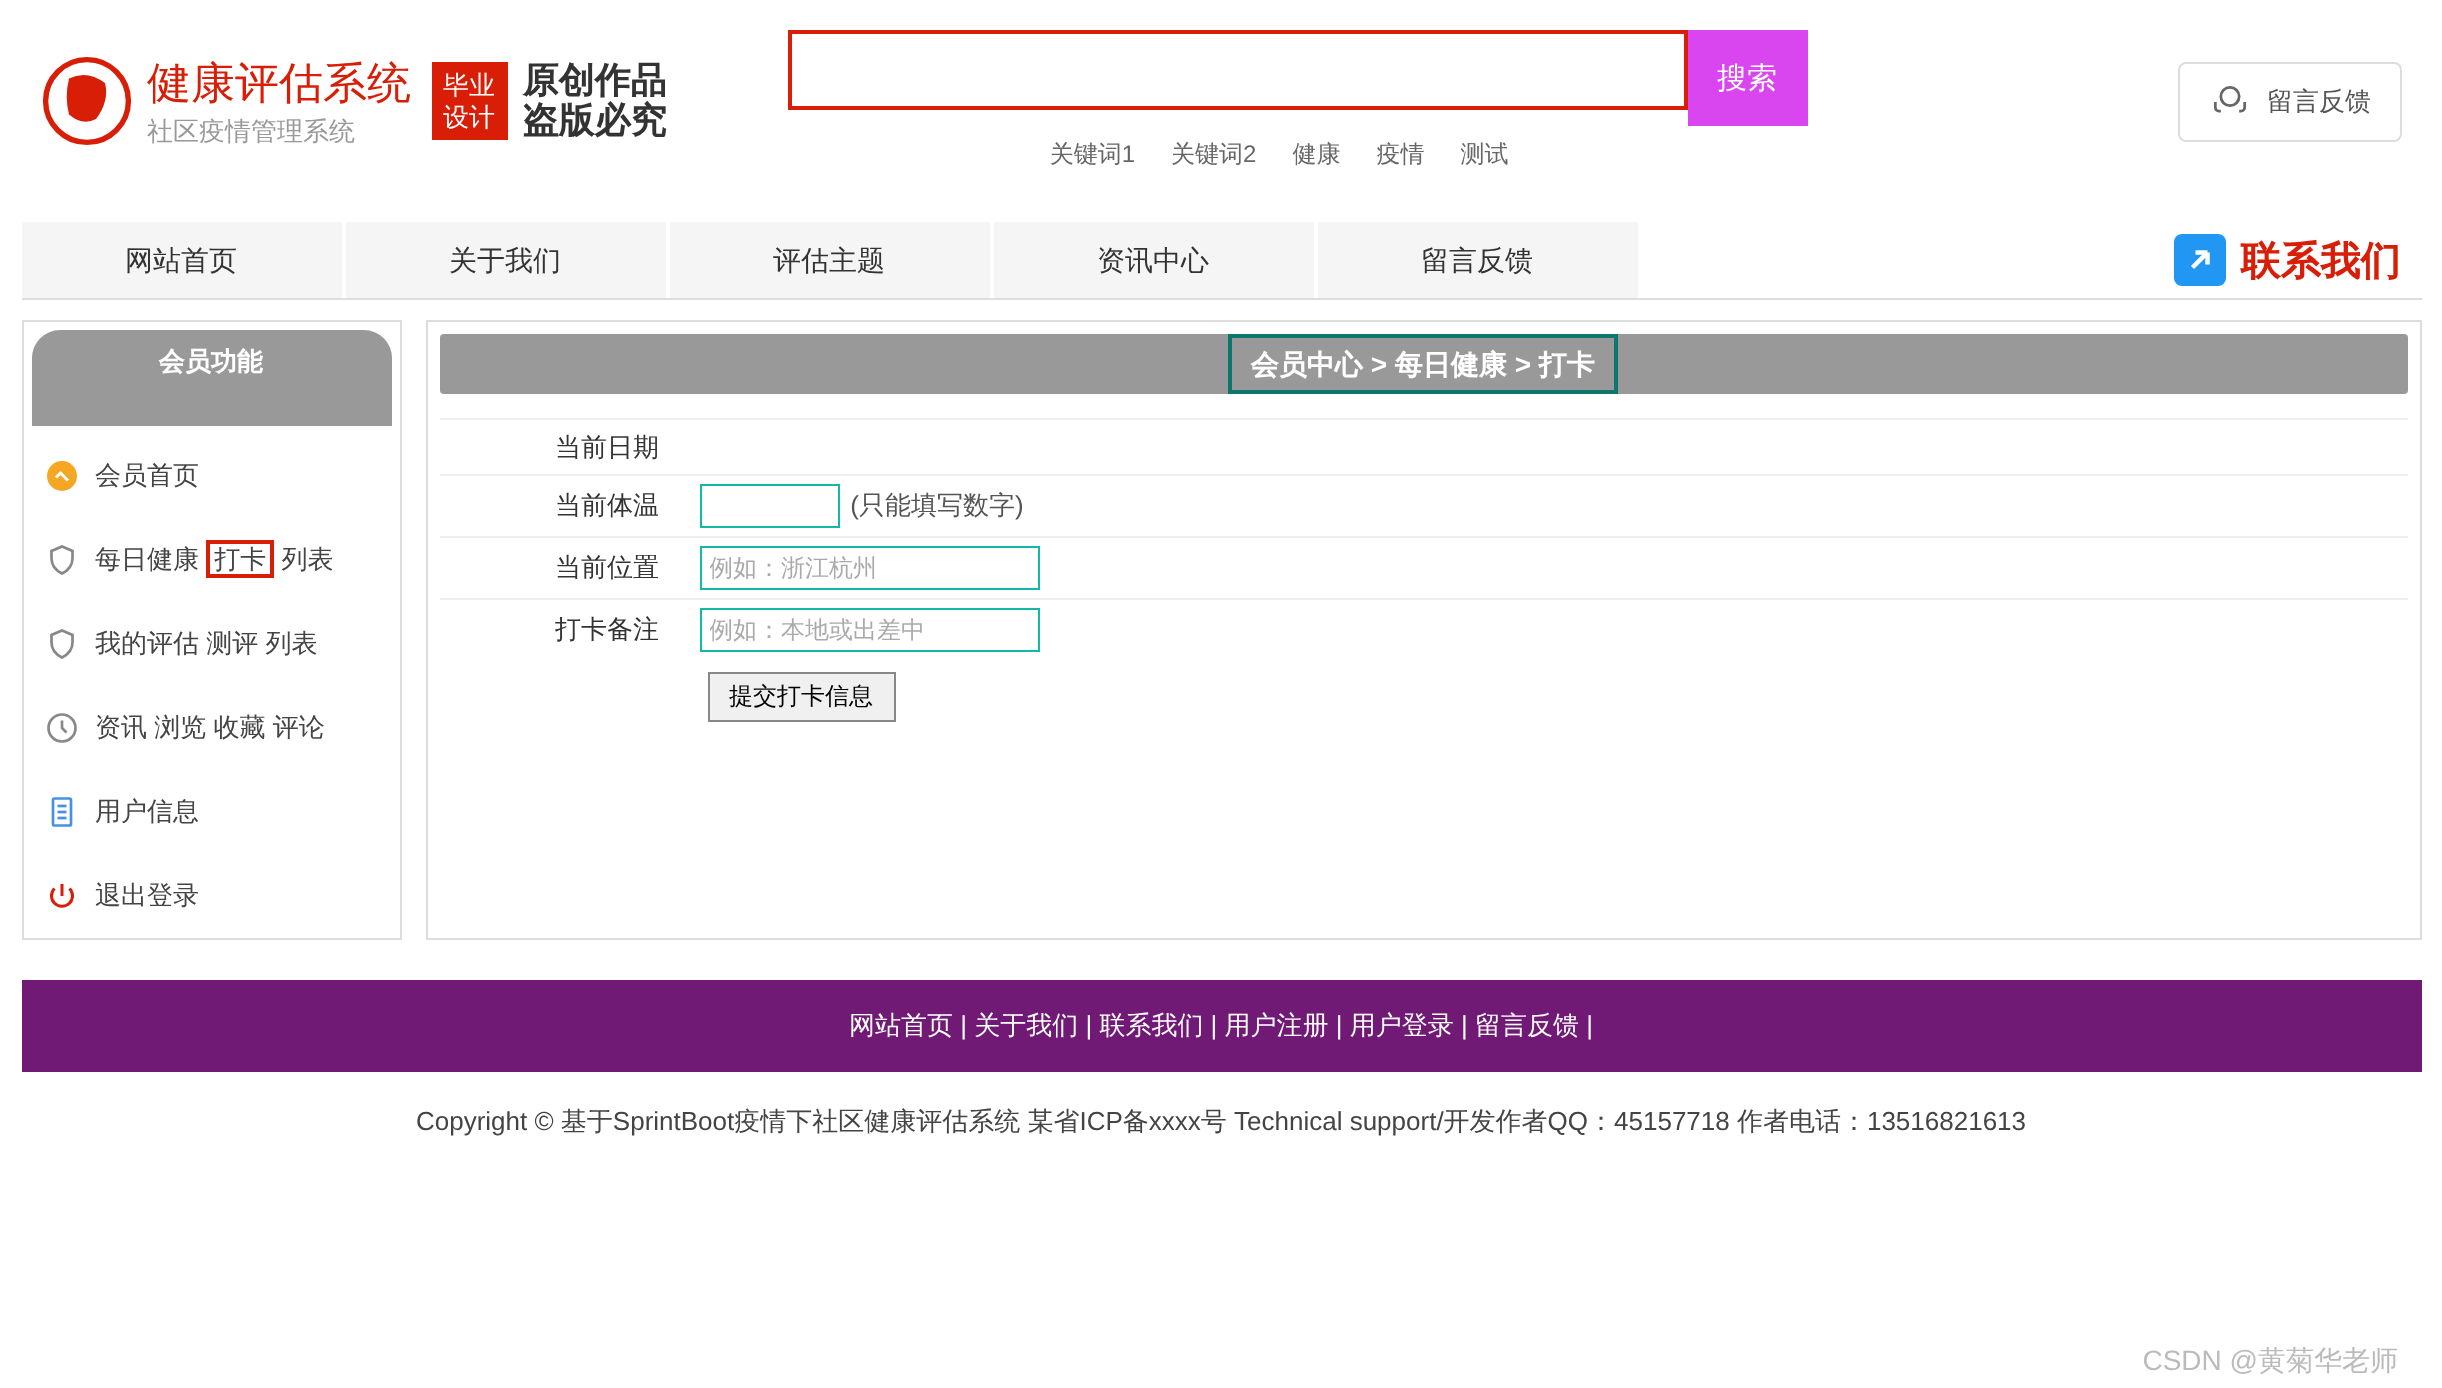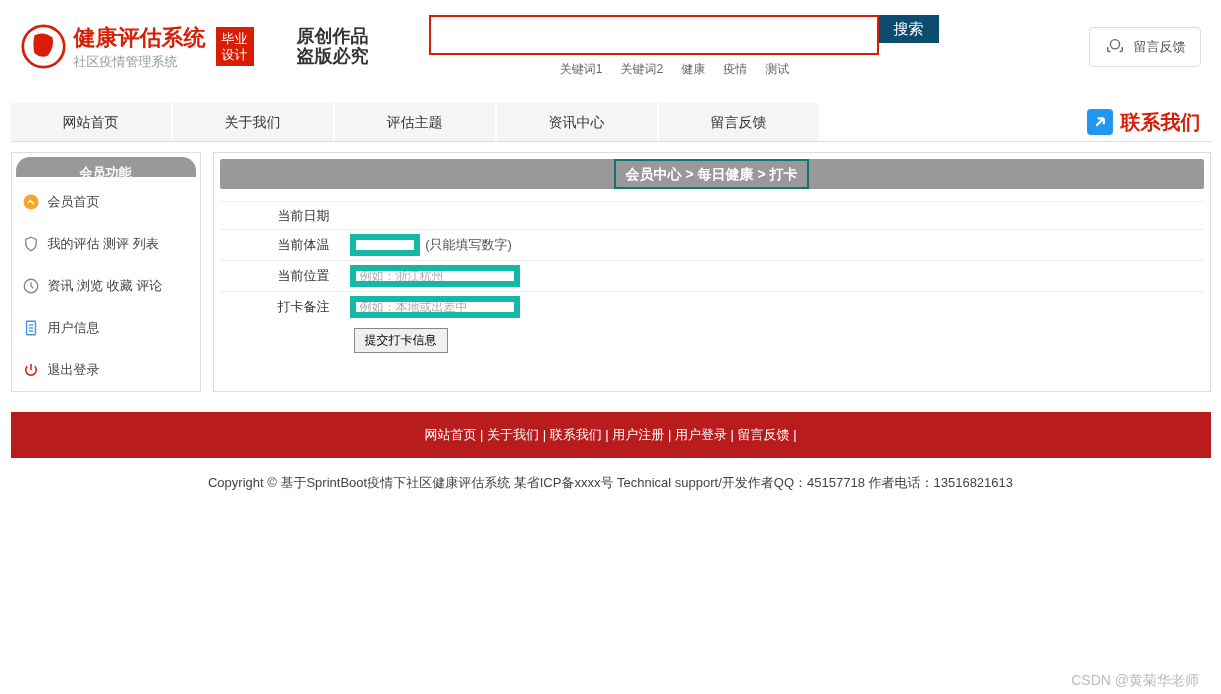--- a/index.html
+++ b/index.html
@@ -4,64 +4,64 @@
 <style>
 * { margin: 0; padding: 0; box-sizing: border-box; }
 body { font-family: "Microsoft YaHei", Arial, sans-serif; font-size: 13px; color: #333; background: #fff; }
 .container { width: 1200px; margin: 0 auto; }
 
 
 .header { display: flex; align-items: center; padding: 15px 10px 5px; }
 .logo-area { display: flex; align-items: center; }
 .logo-svg { width: 45px; height: 45px; margin-right: 8px; }
 .logo-text { margin-right: 10px; }
-.logo-title { font-size: 22px; font-weight: bold; color: #d81e06; }
+.logo-title { font-size: 22px; font-weight: normal; color: #d81e06; }
 .logo-sub { font-size: 13px; color: #999; }
 .logo-badge { background: #d81e06; color: #fff; padding: 4px 6px; font-size: 13px; line-height: 1.2; margin-right: 8px; }
-.logo-slogan { font-family: "STKaiti", cursive; font-size: 18px; font-weight: bold; line-height: 1.1; margin-left: 35px; }
+.logo-slogan { font-family: "STKaiti", cursive; font-size: 18px; font-weight: bold; line-height: 1.1; }
 .search-area { margin-left: 60px; }
 .search-box { display: flex; }
 .search-input { width: 450px; height: 40px; border: 2px solid #d81e06; padding: 0 8px; font-size: 14px; outline: none; }
-.search-btn { width: 60px; height: 28px; background: #0c4a6e; color: #fff; border: none; font-size: 15px; cursor: pointer; }
+.search-btn { width: 60px; height: 48px; background: #d946ef; color: #fff; border: none; font-size: 15px; cursor: pointer; }
 .keywords { margin-top: 6px; font-size: 12px; color: #666; text-align: center; }
 .keywords span { margin-right: 18px; cursor: pointer; }
 .feedback-btn { margin-left: auto; display: flex; align-items: center; border: 1px solid #ddd; border-radius: 4px; padding: 8px 14px; cursor: pointer; color: #555; }
 .feedback-icon { width: 22px; height: 22px; margin-right: 8px; }
 
 
 .nav { display: flex; align-items: center; margin-top: 20px; border-bottom: 1px solid #ddd; }
 .nav-item { width: 160px; height: 38px; line-height: 38px; text-align: center; background: #f5f5f5; margin-right: 2px; cursor: pointer; font-size: 14px; color: #333; }
 .contact-us { margin-left: auto; display: flex; align-items: center; color: #d81e06; font-size: 20px; font-weight: bold; padding: 5px 10px; }
 .contact-icon { width: 26px; height: 26px; background: #2196f3; border-radius: 4px; margin-right: 8px; display: flex; align-items: center; justify-content: center; color: #fff; }
 
 
 .body-wrap { display: flex; margin-top: 10px; gap: 12px; }
 .sidebar { width: 190px; border: 1px solid #ddd; flex-shrink: 0; }
-.sidebar-header { background: #999; color: #fff; text-align: center; height: 20px; line-height: 32px; font-weight: bold; border-radius: 14px 14px 0 0; margin: 4px; }
+.sidebar-header { background: #999; color: #fff; text-align: center; height: 48px; line-height: 32px; font-weight: bold; border-radius: 14px 14px 0 0; margin: 4px; }
 .sidebar-item { display: flex; align-items: center; padding: 12px 10px; cursor: pointer; color: #444; }
 .sidebar-icon { width: 18px; height: 18px; margin-right: 8px; flex-shrink: 0; }
 .red-box { border: 2px solid #d81e06; padding: 0 2px; }
 
 .main { flex: 1; border: 1px solid #ddd; padding: 6px; }
 .breadcrumb-bar { background: #999; color: #fff; text-align: center; height: 30px; line-height: 30px; font-weight: bold; border-radius: 2px; font-size: 14px; }
 .breadcrumb-inner { display: inline-block; border: 2px solid #0f766e; padding: 0 10px; height: 30px; line-height: 26px; }
 .form-area { margin-top: 12px; }
 .form-row { display: flex; align-items: center; border-top: 1px solid #eee; padding: 4px 0; min-height: 28px; }
 .form-row:last-child { border-bottom: 1px solid #eee; }
 .form-label { width: 130px; text-align: right; padding-right: 20px; color: #333; }
 .form-value { flex: 1; }
-.form-input { border: 6px solid #14b8a6; height: 22px; padding: 0 4px; font-size: 12px; }
+.form-input { border: 1px solid #14b8a6; height: 22px; padding: 0 4px; font-size: 12px; }
 .form-input.short { width: 70px; }
 .form-input.long { width: 170px; }
 .form-hint { color: #555; margin-left: 2px; }
 .submit-btn { border: 1px solid #888; background: #f0f0f0; padding: 3px 10px; cursor: pointer; font-size: 12px; margin-left: 134px; margin-top: 6px; margin-bottom: 6px; }
 
 
 .footer { margin-top: 20px; }
-.footer-nav { background: #b91c1c; color: #fff; text-align: center; padding: 14px 0; font-size: 13px; }
+.footer-nav { background: #701a75; color: #fff; text-align: center; padding: 14px 0; font-size: 13px; }
 .footer-nav span { cursor: pointer; }
 .footer-info { text-align: center; padding: 16px 0; color: #444; font-size: 13px; }
 .watermark { position: fixed; right: 22px; bottom: 4px; color: #bbb; font-size: 14px; }
 
 ::placeholder { color: #aaa; }
 </style>
 </head>
 <body>
 
 <div class="container">
@@ -127,20 +127,26 @@
             <span class="sidebar-icon"><svg viewBox="0 0 24 24" fill="#f5a623">
                 <circle cx="12" cy="12" r="10"></circle>
                 <path d="M8 13 l3-3 5 5" fill="none" stroke="#fff" stroke-width="2"></path>
               </svg></span>
             <span>会员首页</span>
           </div>
           <div class="sidebar-item">
             <span class="sidebar-icon"><svg viewBox="0 0 24 24" fill="none" stroke="#888" stroke-width="1.8">
                 <path d="M12 3 l7 3 v5 c0 5-3 8-7 10 c-4-2-7-5-7-10 v-5 z"></path>
               </svg></span>
+            <span>每日健康 <span class="red-box">打卡</span> 列表</span>
+          </div>
+          <div class="sidebar-item">
+            <span class="sidebar-icon"><svg viewBox="0 0 24 24" fill="none" stroke="#888" stroke-width="1.8">
+                <path d="M12 3 l7 3 v5 c0 5-3 8-7 10 c-4-2-7-5-7-10 v-5 z"></path>
+              </svg></span>
             <span>我的评估 测评 列表</span>
           </div>
           <div class="sidebar-item">
             <span class="sidebar-icon"><svg viewBox="0 0 24 24" fill="none" stroke="#888" stroke-width="1.8">
                 <circle cx="12" cy="12" r="9"></circle>
                 <path d="M12 7 v5 l3 3"></path>
               </svg></span>
             <span>资讯 浏览 收藏 评论</span>
           </div>
           <div class="sidebar-item">

